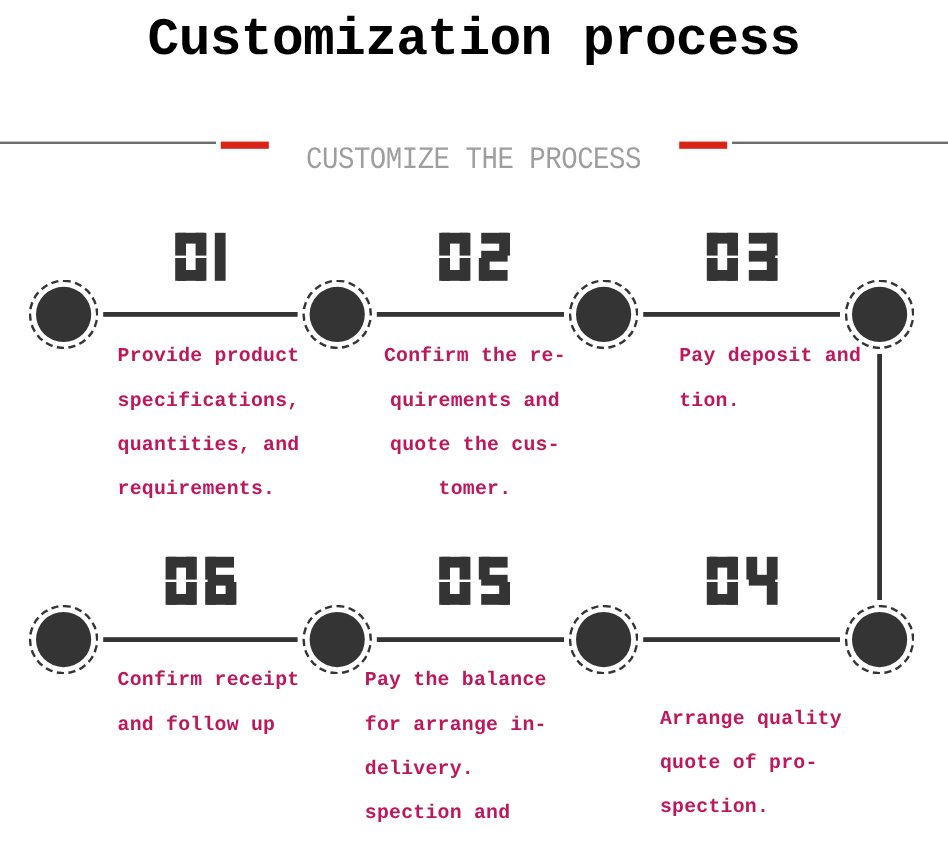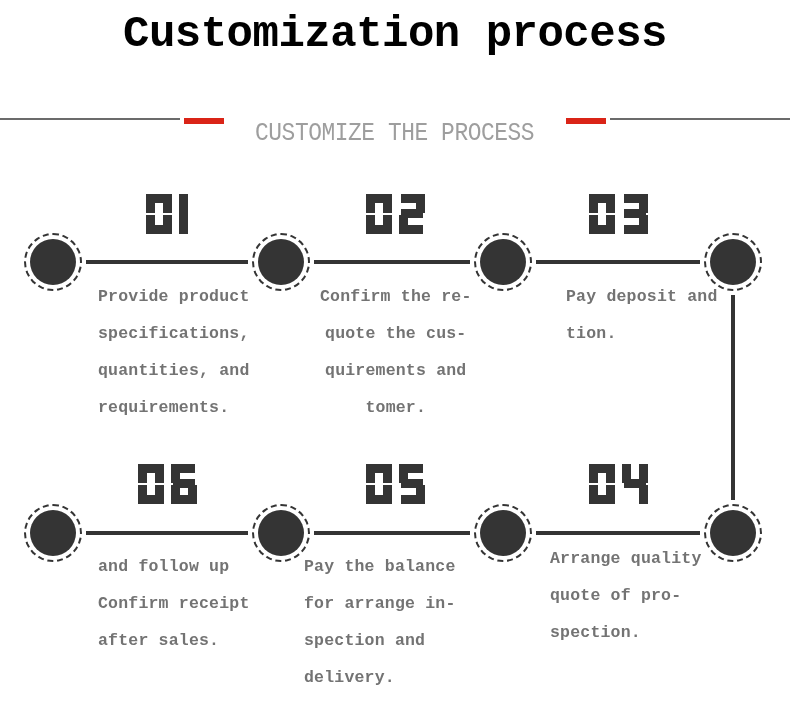--- a/index.html
+++ b/index.html
@@ -48,21 +48,21 @@
   .sg-a{top:0;left:2px;right:2px;height:9px;}
   .sg-d{bottom:0;left:2px;right:2px;height:9px;}
   .sg-g{top:15px;left:2px;right:2px;height:9px;}
   .sg-b{top:0;right:0;width:9px;height:19px;}
   .sg-c{bottom:0;right:0;width:9px;height:19px;}
   .sg-f{top:0;left:0;width:9px;height:19px;}
   .sg-e{bottom:0;left:0;width:9px;height:19px;}
   
   .step-text{position:absolute;}
   .step-line{
-    font-size:16.5px;font-weight:bold;color:#737373;
+    font-size:16.5px;font-weight:bold;color:#be185d;
     line-height:37px;height:37px;letter-spacing:0.2px;white-space:nowrap;
   }
 </style>
 </head>
 <body>
 
 <div class="page" style="--accent-red: #da2417; --divider-gray: #6b6b6b; --subtitle-gray: #9e9e9e; --dark: #343434;">
 
   <h1 class="title">Customization process</h1>
 
@@ -121,22 +121,22 @@
         <div class="digit">
           <div class="sg sg-a"></div>
           <div class="sg sg-b"></div>
           <div class="sg sg-d"></div>
           <div class="sg sg-e"></div>
           <div class="sg sg-g"></div>
         </div>
       </div>
       <div class="step-text" style="left: 320px; top: 278px; text-align: center;">
         <div class="step-line">Confirm the re-</div>
+        <div class="step-line">quirements and</div>
         <div class="step-line">quote the cus-</div>
-        <div class="step-line">quirements and</div>
         <div class="step-line">tomer.</div>
       </div>
       <div class="step-number" style="left: 573px; top: 194px;">
         <div class="digit">
           <div class="sg sg-a"></div>
           <div class="sg sg-b"></div>
           <div class="sg sg-c"></div>
           <div class="sg sg-d"></div>
           <div class="sg sg-e"></div>
           <div class="sg sg-f"></div>
@@ -180,23 +180,22 @@
         <div class="digit">
           <div class="sg sg-a"></div>
           <div class="sg sg-c"></div>
           <div class="sg sg-d"></div>
           <div class="sg sg-e"></div>
           <div class="sg sg-f"></div>
           <div class="sg sg-g"></div>
         </div>
       </div>
       <div class="step-text" style="left: 98px; top: 548px;">
+        <div class="step-line">Confirm receipt</div>
         <div class="step-line">and follow up</div>
-        <div class="step-line">Confirm receipt</div>
-        <div class="step-line">after sales.</div>
       </div>
       <div class="step-number" style="left: 350px; top: 464px;">
         <div class="digit">
           <div class="sg sg-a"></div>
           <div class="sg sg-b"></div>
           <div class="sg sg-c"></div>
           <div class="sg sg-d"></div>
           <div class="sg sg-e"></div>
           <div class="sg sg-f"></div>
         </div>
@@ -204,39 +203,39 @@
           <div class="sg sg-a"></div>
           <div class="sg sg-c"></div>
           <div class="sg sg-d"></div>
           <div class="sg sg-f"></div>
           <div class="sg sg-g"></div>
         </div>
       </div>
       <div class="step-text" style="left: 304px; top: 548px;">
         <div class="step-line">Pay the balance</div>
         <div class="step-line">for arrange in-</div>
+        <div class="step-line">delivery.</div>
         <div class="step-line">spection and</div>
-        <div class="step-line">delivery.</div>
       </div>
       <div class="step-number" style="left: 573px; top: 464px;">
         <div class="digit">
           <div class="sg sg-a"></div>
           <div class="sg sg-b"></div>
           <div class="sg sg-c"></div>
           <div class="sg sg-d"></div>
           <div class="sg sg-e"></div>
           <div class="sg sg-f"></div>
         </div>
         <div class="digit">
           <div class="sg sg-b"></div>
           <div class="sg sg-c"></div>
           <div class="sg sg-f"></div>
           <div class="sg sg-g"></div>
         </div>
       </div>
-      <div class="step-text" style="left: 550px; top: 540px;">
+      <div class="step-text" style="left: 550px; top: 580px;">
         <div class="step-line">Arrange quality</div>
         <div class="step-line">quote of pro-</div>
         <div class="step-line">spection.</div>
       </div>
       <div class="connector-v" style="left: 731px; top: 295px; height: 205px;"></div>
     </div>
 </div>
 
 </body></html>

